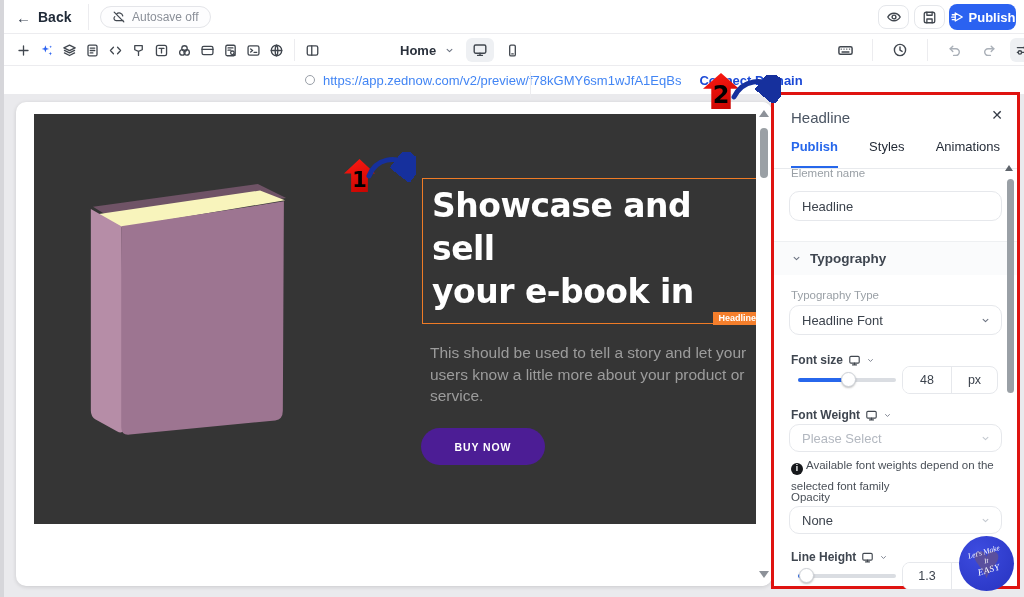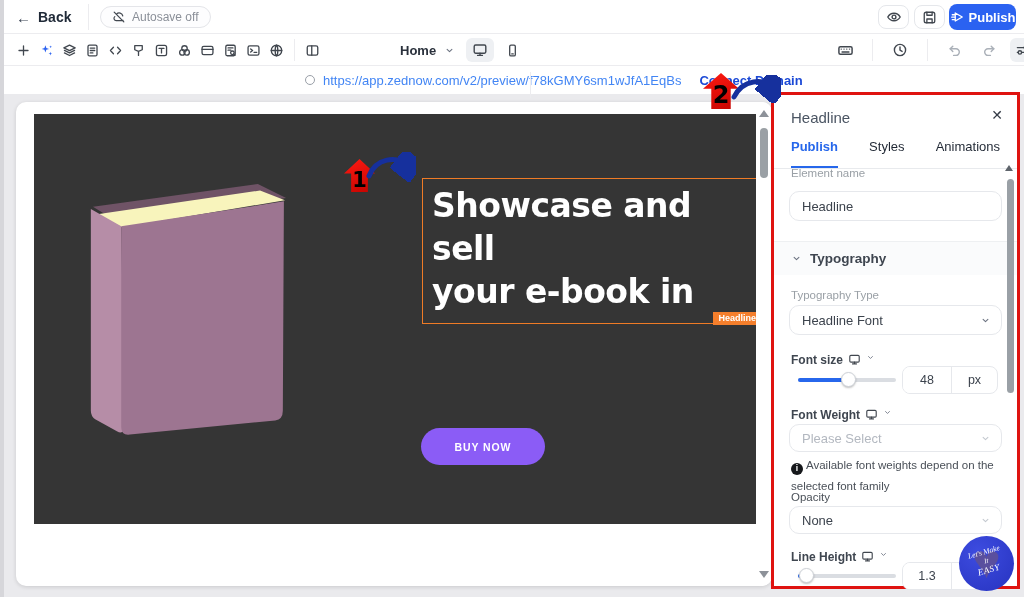--- a/index.html
+++ b/index.html
@@ -47,37 +47,37 @@
   .cs-up { position:absolute; left:3px; top:8px; width:0; height:0; border-left:5px solid transparent; border-right:5px solid transparent; border-bottom:7px solid #8d9299; cursor:pointer; }
   .cs-thumb { position:absolute; left:4px; top:26px; width:8px; height:50px; background:#9aa0a5; border-radius:4px; cursor:pointer; }
   .cs-down { position:absolute; left:3px; bottom:8px; width:0; height:0; border-left:5px solid transparent; border-right:5px solid transparent; border-top:7px solid #8d9299; cursor:pointer; }
 
   .book-svg { position:absolute; left:56px; top:70px; width:262px; height:282px; }
 
   .headline-box { position:absolute; left:388px; top:64px; width:338px; height:146px; border:1.5px solid #ef7b26; cursor:pointer; }
   .headline-text { position:absolute; left:9px; top:5px; font-size:33px; line-height:43px; font-weight:700; color:#fff; letter-spacing:-0.5px; font-family:"DejaVu Sans", sans-serif; }
   .sel-badge { position:absolute; right:-2px; bottom:-2px; background:#f57f2c; color:#fff; font-size:9px; font-weight:600; padding:1px 5px 2px; }
   .body-text { position:absolute; left:396px; top:228px; font-size:15.5px; line-height:21.5px; color:#9c9c9c; }
-  .cta-btn { position:absolute; left:387px; top:314px; width:124px; height:37px; background:#8b5cf6; border-radius:19px; display:flex; align-items:center; justify-content:center; color:#fff; font-size:10.5px; font-weight:700; letter-spacing:.9px; cursor:pointer; }
+  .cta-btn { position:absolute; left:387px; top:314px; width:124px; height:37px; background:#4c1d95; border-radius:19px; display:flex; align-items:center; justify-content:center; color:#fff; font-size:10.5px; font-weight:700; letter-spacing:.9px; cursor:pointer; }
 
   
   .red-frame { position:absolute; left:771px; top:-2px; width:249px; height:497px; border:3px solid #df1310; background:#fff; z-index:10; }
   .panel { position:relative; width:100%; height:100%; font-size:13px; color:#3c434d; }
   .panel-title { position:absolute; left:17px; top:14px; font-size:15px; font-weight:500; color:#4b5563; }
   .panel-close { position:absolute; right:14px; top:12px; font-size:14px; color:#343b46; cursor:pointer; }
   .tabs { position:absolute; left:0; top:44px; width:100%; height:30px; border-bottom:1px solid #e8eaed; display:flex; padding:0 17px; justify-content:space-between; }
   .tab { font-size:13px; font-weight:500; color:#1f2733; padding-bottom:8px; cursor:pointer; }
   .tab.active { color:#2667eb; font-weight:600; border-bottom:2px solid #2667eb; }
   .plabel { position:absolute; left:17px; font-size:11.5px; color:#9aa0a6; }
   .pinput { position:absolute; left:15px; width:213px; height:30px; border:1px solid #e6e8ec; border-radius:10px; background:#fff; font-family:"Liberation Sans",sans-serif; font-size:13px; color:#3c434d; padding-left:12px; }
   .typo-row { position:absolute; left:0; top:146px; width:100%; height:34px; background:#fafbfc; border-top:1px solid #eef0f2; display:flex; align-items:center; gap:8px; padding-left:17px; font-size:13.5px; font-weight:700; color:#3f4650; cursor:pointer; }
   .pselect { position:absolute; left:15px; width:213px; height:30px; border:1px solid #e6e8ec; border-radius:10px; background:#fff; display:flex; align-items:center; padding:0 10px 0 12px; cursor:pointer; }
   .pselect .sel-text { flex:1; font-size:13px; color:#3c434d; }
   .pselect .sel-text.placeholder { color:#b3b8c0; }
-  .ctrl-label { position:absolute; left:17px; display:flex; align-items:flex-start; gap:5px; font-size:12px; font-weight:700; color:#3f4650; }
+  .ctrl-label { position:absolute; left:17px; display:flex; align-items:center; gap:5px; font-size:12px; font-weight:700; color:#3f4650; }
   .slider { position:absolute; left:24px; width:98px; height:4px; background:#dadde2; border-radius:2px; }
   .slider .fill { position:absolute; left:0; top:0; height:4px; background:#2767ec; border-radius:2px; }
   .slider .thumb { position:absolute; top:-6px; width:15px; height:15px; background:#fff; border:1px solid #ced2d8; border-radius:50%; box-shadow:0 1px 2px rgba(0,0,0,.25); cursor:pointer; }
   .num-group { position:absolute; left:128px; width:96px; height:28px; border:1px solid #e6e8ec; border-radius:8px; display:flex; overflow:hidden; background:#fff; }
   .num-group input { width:48px; border:0; text-align:center; font-size:12.5px; color:#3c434d; font-family:"Liberation Sans",sans-serif; outline:none; }
   .num-group .unit { width:48px; border-left:1px solid #e6e8ec; display:flex; align-items:center; justify-content:center; font-size:12.5px; color:#3c434d; }
   .note { position:absolute; left:17px; width:205px; font-size:11.5px; line-height:1.8; color:#4a5058; }
   .info-dot { display:inline-flex; width:12px; height:12px; border-radius:50%; background:#16181b; color:#fff; font-size:8.5px; font-weight:700; align-items:center; justify-content:center; vertical-align:-2px; margin-right:3px; font-style:normal; }
   .panel-scroll-up { position:absolute; right:4px; top:70px; width:0; height:0; border-left:4px solid transparent; border-right:4px solid transparent; border-bottom:6px solid #5e646b; }
   .panel-thumb { position:absolute; right:3px; top:84px; width:7px; height:214px; background:#9aa0a6; border-radius:4px; cursor:pointer; }
@@ -293,20 +293,25 @@
         </svg>
 
         <div class="headline-box">
           <div class="headline-text">
             <div>Showcase and sell</div>
             <div>your e-book in</div>
           </div>
           <div class="sel-badge">Headline</div>
         </div>
 
+        <div class="body-text">
+          <div>This should be used to tell a story and let your</div>
+          <div>users know a little more about your product or</div>
+          <div>service.</div>
+        </div>
 
         <div class="cta-btn">BUY NOW</div>
       </div>
 
       <div class="canvas-scroll">
         <div class="cs-up"></div>
         <div class="cs-thumb"></div>
         <div class="cs-down"></div>
       </div>
     </div>

